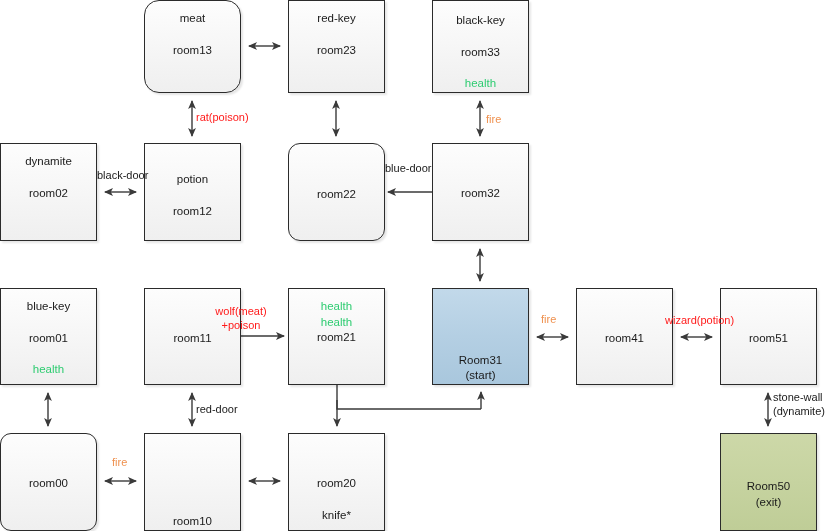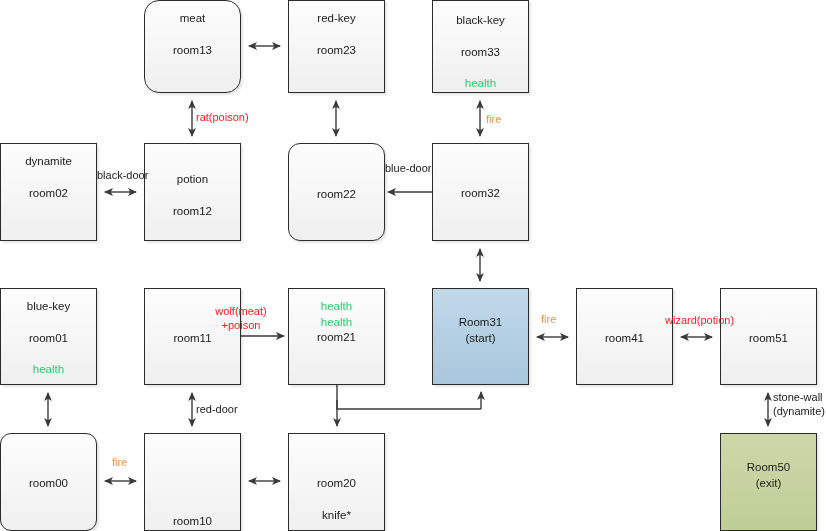--- a/index.html
+++ b/index.html
@@ -26,20 +26,21 @@
     color: #1a1a1a;
     font-size: 11.5px;
     line-height: 1.35;
   }
   .node .lines { width: 100%; text-align: center; }
   .node .ln { display: block; white-space: nowrap; }
   .node .ln.gap { height: 16px; }
 
   .node.blue {
     background: linear-gradient(to bottom, #c2d9ea 0%, #b4cfe3 50%, #a9c7dd 100%);
+    justify-content: flex-end;
   }
   .node.olive {
     background: linear-gradient(to bottom, #cdd8a8 0%, #c6d3a0 50%, #bfcd97 100%);
   }
 
   .elabel {
     position: absolute;
     font-size: 11px;
     line-height: 1.25;
     white-space: nowrap;
@@ -214,21 +215,21 @@
       </div>
       <div class="node" style="left: 288px; top: 433px; width: 97px; height: 98px; padding-top: 10px;">
         <div class="lines">
           <span class="ln gap"></span>
           <span class="ln gap"></span>
           <span class="ln">room20</span>
           <span class="ln gap"></span>
           <span class="ln">knife*</span>
         </div>
       </div>
-      <div class="node olive" style="left: 720px; top: 433px; width: 97px; height: 98px; padding-top: 10px;">
+      <div class="node olive" style="left: 720px; top: 433px; width: 97px; height: 98px; padding-top: 10px; justify-content: center;">
         <div class="lines">
           <span class="ln gap"></span>
           <span class="ln">Room50</span>
           <span class="ln">(exit)</span>
         </div>
       </div>
     </div>
 
   <div id="edge-labels">
       <div class="elabel red" style="left: 196px; top: 111px;">

